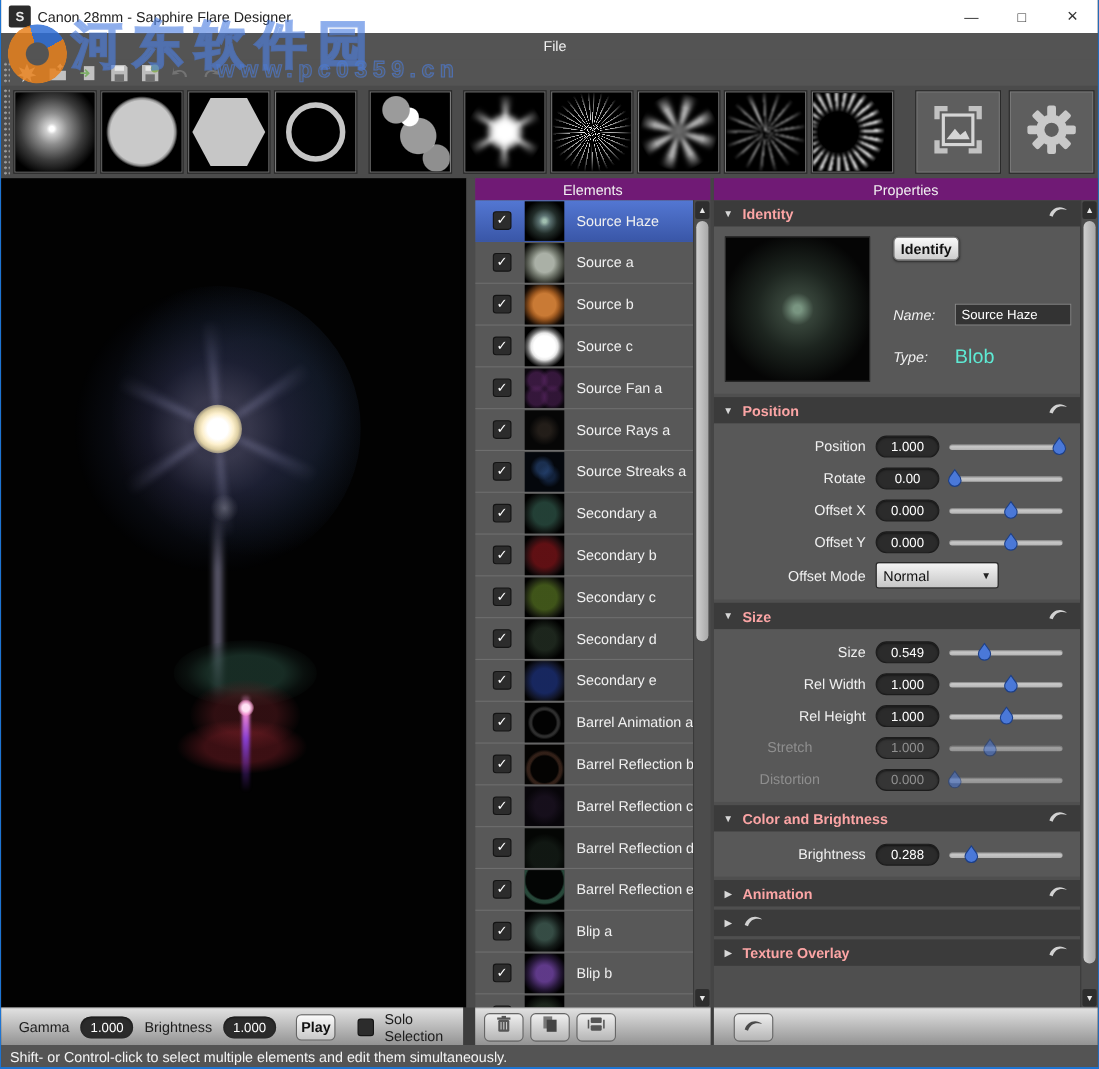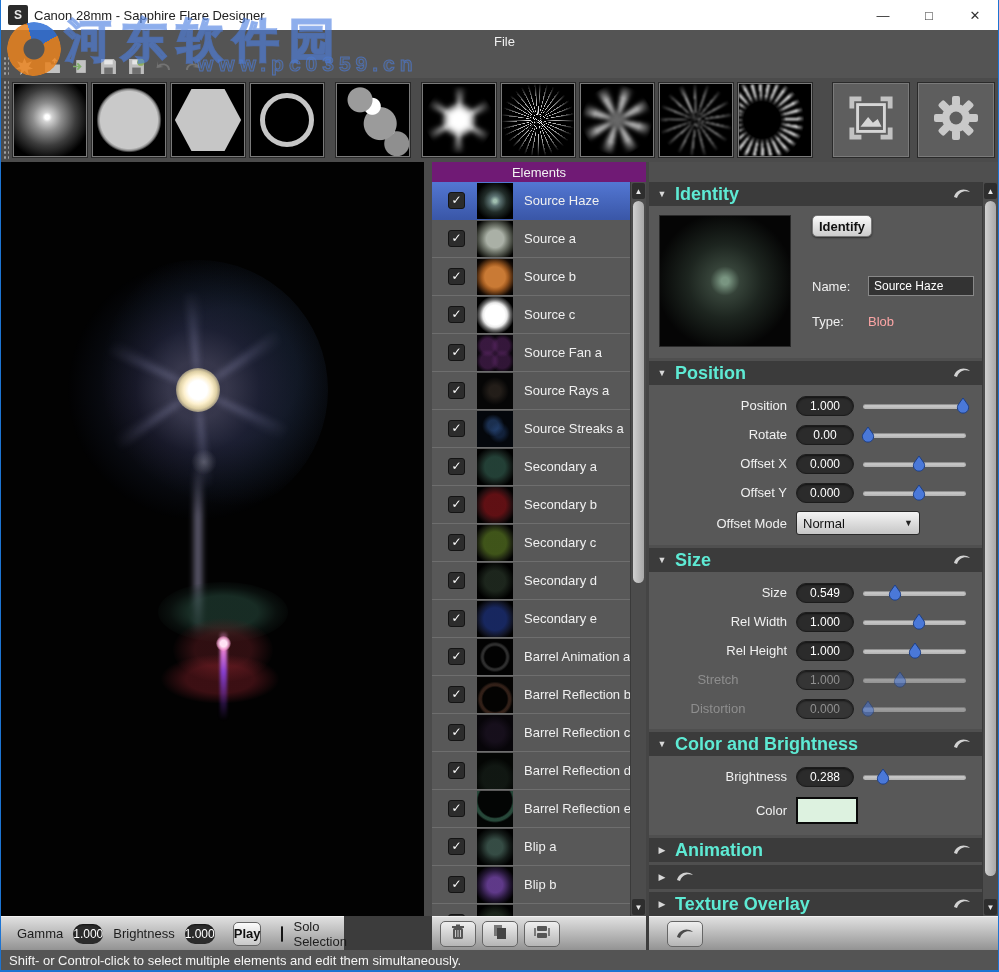--- a/index.html
+++ b/index.html
@@ -126,61 +126,61 @@
   .properties .sb-thumb{top:19px;bottom:40px;}
 
   .gap2{position:absolute;left:645px;top:0;width:3px;height:754px;background:#454545;}
 
   
   .properties{position:absolute;left:648px;top:0;width:349px;height:754px;background:#4f4f4f;}
   .prop-content{position:absolute;left:0;top:20px;right:16px;bottom:0;overflow:hidden;}
   .section-header{height:24px;background:#3b3b3b;display:flex;align-items:center;margin-top:3px;}
   .section-header:first-child{margin-top:0;}
   .sec-tri{color:#d8d8d8;font-size:9px;width:26px;text-align:center;}
-  .sec-title{color:#5eead4;font-size:18px;font-weight:bold;flex:1;}
+  .sec-title{color:#fca5a5;font-size:13px;font-weight:bold;flex:1;}
   .sec-undo{margin-right:10px;}
   .section-body{background:#585858;padding:6px 0;}
   .prop-row{display:grid;grid-template-columns:138px 58px 1fr;align-items:center;height:29px;gap:9px;padding-right:12px;}
   .prop-label{color:#f0f0f0;font-size:13px;text-align:right;}
   .pill{height:20px;background:#2b2b2b;border:1px solid #1c1c1c;border-radius:11px;color:#fff;font-size:12px;
     display:flex;align-items:center;justify-content:center;box-shadow:inset 0 1px 2px rgba(0,0,0,.6);}
   .slider{position:relative;height:18px;}
   .slider .track{position:absolute;left:0;right:4px;top:7px;height:5px;border-radius:3px;
     background:linear-gradient(#d6d6d6,#b2b2b2);box-shadow:inset 0 1px 1px rgba(0,0,0,.35);}
   .slider .handle{position:absolute;top:0;left:calc(var(--pct) * 1% );transform:translateX(-50%);width:14px;height:18px;}
   .prop-row.disabled .prop-label{color:#8e8e8e;text-align:center;}
   .prop-row.disabled .pill{color:#909090;background:#353535;}
   .prop-row.disabled .track{opacity:.65;}
   .prop-row.disabled .handle{opacity:.55;}
   .dd-row{display:grid;grid-template-columns:138px 1fr;align-items:center;height:32px;gap:9px;}
-  .dropdown{width:124px;height:24px;background:linear-gradient(#f4f4f4,#c6c6c6);border:1px solid #2a2a2a;border-radius:3px;
+  .dropdown{width:112px;height:24px;background:linear-gradient(#f4f4f4,#c6c6c6);border:1px solid #2a2a2a;border-radius:3px;
     display:flex;align-items:center;padding:0 6px;color:#111;font-size:13px;}
   .dropdown .dd-arrow{margin-left:auto;font-size:9px;color:#222;}
 
   .identity-body{position:relative;height:152px;background:#585858;}
   .identity-preview{position:absolute;left:10px;top:9px;width:132px;height:132px;background:
     radial-gradient(circle,rgba(150,185,160,.8) 0 4%,rgba(80,100,85,.65) 16%,rgba(35,45,38,.8) 40%,#050505 75%),#050505;
     border:1px solid #2a2a2a;}
   .identify-btn{position:absolute;left:163px;top:9px;width:60px;height:22px;background:linear-gradient(#fbfbfb,#cccccc);
     border:1px solid #777;border-radius:5px;color:#111;font-size:13px;font-weight:bold;
     display:flex;align-items:center;justify-content:center;box-shadow:0 1px 2px rgba(0,0,0,.5);}
   .id-row{position:absolute;left:163px;display:flex;align-items:center;gap:10px;}
-  .id-label{color:#f0f0f0;font-size:13px;width:46px;}
+  .id-label{color:#f0f0f0;font-size:13px;width:46px;font-style:italic;}
   .name-field{width:106px;height:20px;background:#333;border:1px solid #888;color:#fff;font-size:12px;
     display:flex;align-items:center;padding:0 5px;}
-  .type-value{color:#fca5a5;font-size:13px;}
+  .type-value{color:#5eead4;font-size:18px;}
 
   .color-row{display:grid;grid-template-columns:138px 1fr;align-items:center;height:38px;gap:9px;}
   .swatch{width:62px;height:27px;border:2px solid #0a0a0a;}
 
   
   .bottombar{position:absolute;left:0;top:916px;width:100%;height:34px;background:#3c3c3c;}
   .bseg{position:absolute;top:0;height:34px;background:linear-gradient(#e0e0e0,#939393);border-top:1px solid #f2f2f2;
     display:flex;align-items:center;}
-  .bseg1{left:0;width:343px;padding-left:16px;gap:10px;}
+  .bseg1{left:0;width:420px;padding-left:16px;gap:10px;}
   .bseg2{left:431px;width:214px;padding-left:8px;gap:6px;}
   .bseg3{left:648px;width:349px;padding-left:18px;}
   .blabel{color:#1d1d1d;font-size:13px;}
   .bpill{width:56px;height:20px;background:#2b2b2b;border-radius:11px;color:#fff;font-size:12px;
     display:flex;align-items:center;justify-content:center;box-shadow:inset 0 1px 2px rgba(0,0,0,.6);}
   .play-btn{width:42px;height:24px;background:linear-gradient(#fbfbfb,#c8c8c8);border:1px solid #666;border-radius:5px;
     color:#111;font-size:13px;font-weight:bold;display:flex;align-items:center;justify-content:center;margin-left:8px;}
   .solo-check{width:16px;height:16px;background:#2c2c2c;border:1px solid #141414;border-radius:3px;margin-left:10px;}
   .icon-btn{width:36px;height:26px;background:linear-gradient(#efefef,#b5b5b5);border:1px solid #666;border-radius:5px;
     display:flex;align-items:center;justify-content:center;}
@@ -471,20 +471,21 @@
       <div class="scrollbar">
         <div class="sb-btn sb-up">▲</div>
         <div class="sb-thumb"></div>
         <div class="sb-btn sb-down">▼</div>
       </div>
     </div>
 
     <div class="gap2"></div>
 
     <div class="properties">
+      <div class="panel-header">Properties</div>
       <div class="prop-content">
 
         <div class="section-header">
           <span class="sec-tri">▼</span>
           <span class="sec-title">Identity</span>
           <span class="sec-undo">
             <svg width="20" height="12" viewBox="0 0 20 12">
                 <path d="M2 10 C4 3 12 0 18 5 C12 3 7 5 5 11 Z" fill="#d2d2d2"></path>
               </svg>
           </span>
@@ -669,24 +670,20 @@
               <div class="slider" style="--pct: 19;">
                 <div class="track"></div>
                 <span class="handle">
                   <svg width="14" height="18" viewBox="0 0 14 18">
                     <path d="M7 1 L12 8 A5.6 5.6 0 1 1 2 8 Z" fill="#4a78d8" stroke="#1d3f86"></path>
                   </svg>
                 </span>
               </div>
             </div>
 
-          <div class="color-row">
-            <div class="prop-label">Color</div>
-            <div class="swatch" style="background: rgb(221, 242, 224);"></div>
-          </div>
         </div>
 
           <div class="section-header">
             <span class="sec-tri">▶</span>
             <span class="sec-title">Animation</span>
             <span class="sec-undo">
               <svg width="20" height="12" viewBox="0 0 20 12">
                 <path d="M2 10 C4 3 12 0 18 5 C12 3 7 5 5 11 Z" fill="#d2d2d2"></path>
               </svg>
             </span>

